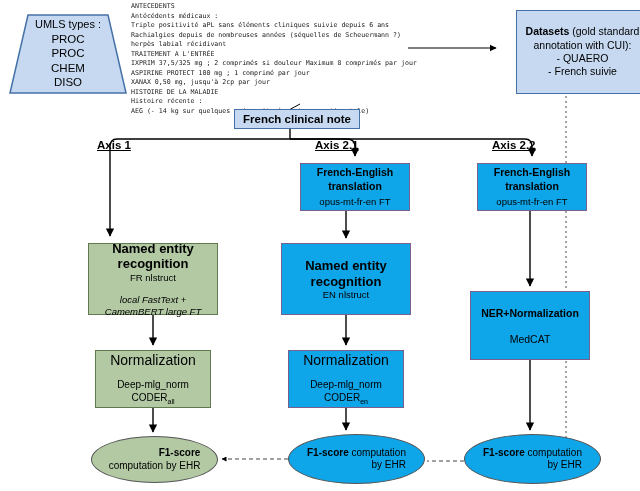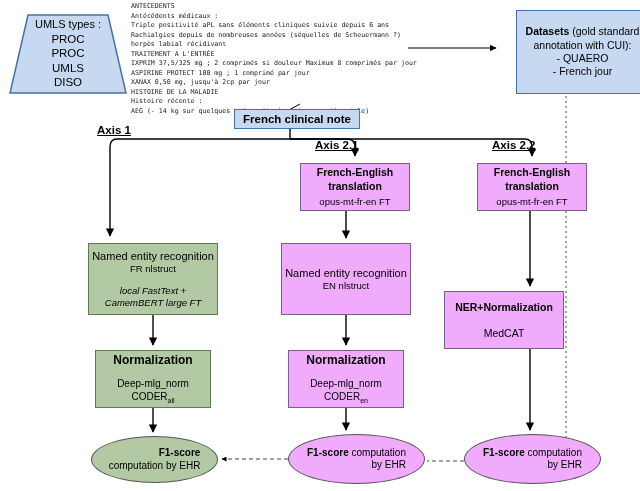--- a/index.html
+++ b/index.html
@@ -57,62 +57,62 @@
     flex-direction: column;
     align-items: center;
     justify-content: center;
     text-align: center;
     color: #000;
   }
   .box .title { font-weight: bold; }
   .box .sub { font-weight: normal; }
 
   .blue   { background: #c6d9f1; border-color: #4472a8; }
-  .purple { background: #f0abfc; border-color: #7a5f8c; }
+  .purple { background: #0ea5e9; border-color: #7a5f8c; }
   .green  { background: #b2c9a4; border-color: #5f7a4f; }
 
   #datasets-box {
     left: 500px; top: 10px; width: 133px; height: 84px;
     font-size: 10.5px; line-height: 1.28;
     padding: 3px 4px;
     margin-left: 16px;
   }
   #clinical-note-box {
     left: 234px; top: 109px; width: 126px; height: 20px;
     font-size: 11.5px; font-weight: bold;
   }
 
   .axis-label {
     font-size: 11.5px;
     font-weight: bold;
     text-decoration: underline;
     color: #000;
     white-space: nowrap;
   }
-  #axis1-label  { left: 97px;  top: 124px; }
+  #axis1-label  { left: 97px;  top: 139px; }
   #axis21-label { left: 315px; top: 139px; }
   #axis22-label { left: 492px; top: 139px; }
 
   #trans-21 { left: 300px; top: 163px; width: 110px; height: 48px; font-size: 10.5px; line-height: 1.25; }
   #trans-22 { left: 477px; top: 163px; width: 110px; height: 48px; font-size: 10.5px; line-height: 1.25; }
   .trans-sub { font-size: 9.5px; margin-top: 3px; }
 
   #ner-fr { left: 88px;  top: 243px; width: 130px; height: 72px; font-size: 10px; }
   #ner-en { left: 281px; top: 243px; width: 130px; height: 72px; font-size: 10px; }
-  .ner-hdr { font-weight: normal; font-size: 11px; line-height: 1.2; }
+  .ner-hdr { font-weight: bold; font-size: 13px; line-height: 1.2; }
   .ner-sub { font-weight: normal; font-size: 9.5px; }
   .ner-models { font-style: italic; font-size: 9.5px; line-height: 1.25; margin-top: 11px; text-align: center; }
 
-  #ner-norm-22 { left: 444px; top: 291px; width: 120px; height: 58px; font-size: 10.5px; align-items: center; }
+  #ner-norm-22 { left: 470px; top: 291px; width: 120px; height: 69px; font-size: 10.5px; align-items: center; }
   #ner-norm-22 .title { font-size: 10.5px; }
   #ner-norm-22 .sub { font-size: 10.5px; margin-top: 14px; }
 
   #norm-fr { left: 95px;  top: 350px; width: 116px; height: 58px; font-size: 10px; }
   #norm-en { left: 288px; top: 350px; width: 116px; height: 58px; font-size: 10px; }
-  .norm-hdr { font-weight: bold; font-size: 12px; }
+  .norm-hdr { font-weight: normal; font-size: 14px; }
   .norm-body { font-size: 10px; line-height: 1.3; margin-top: 10px; }
   .sub-idx { font-size: 7px; vertical-align: sub; }
 
   
   .ellipse {
     box-sizing: border-box;
     border: 1px solid #555;
     border-radius: 50%;
     display: flex;
     align-items: center;
@@ -178,21 +178,21 @@
   </svg>
 
   <div class="abs" id="umls-wrap">
     <svg width="120" height="82" viewBox="0 0 120 82">
       <polygon points="20,2 100,2 118,80 2,80" fill="#c6d9f1" stroke="#4472a8" stroke-width="1.5"></polygon>
     </svg>
     <div id="umls-text">
       <div class="hdr">UMLS types :</div>
       <div>PROC</div>
       <div>PROC</div>
-      <div>UMLS</div>
+      <div>CHEM</div>
       <div>DISO</div>
     </div>
   </div>
 
   <div class="abs" id="note-text"><span>ANTECEDENTS</span>
 <span>Antécédents médicaux :</span>
 <span>Triple positivité aPL sans éléments cliniques suivie depuis 6 ans</span>
 <span>Rachialgies depuis de nombreuses années (séquelles de Scheuermann ?)</span>
 <span>herpès labial récidivant</span>
 <span>TRAITEMENT A L'ENTRÉE</span>
@@ -202,21 +202,21 @@
 <span>HISTOIRE DE LA MALADIE</span>
 <span>Histoire récente :</span>
 <span>AEG (- 14 kg sur quelques mois suite à rupture sentimentale)</span></div>
 
   <div class="abs box blue" id="datasets-box">
     <div>
       <span class="title">Datasets</span>
       <span class="sub">(gold standard annotation with CUI):</span>
     </div>
     <div class="sub">- QUAERO</div>
-    <div class="sub">- French jour</div>
+    <div class="sub">- French suivie</div>
   </div>
 
   <div class="abs box blue" id="clinical-note-box">French clinical note</div>
 
   <div class="abs axis-label" id="axis1-label">Axis 1</div>
   <div class="abs axis-label" id="axis21-label">Axis 2.1</div>
   <div class="abs axis-label" id="axis22-label">Axis 2.2</div>
 
   <div class="abs box purple" id="trans-21">
     <div class="title">French-English</div>

